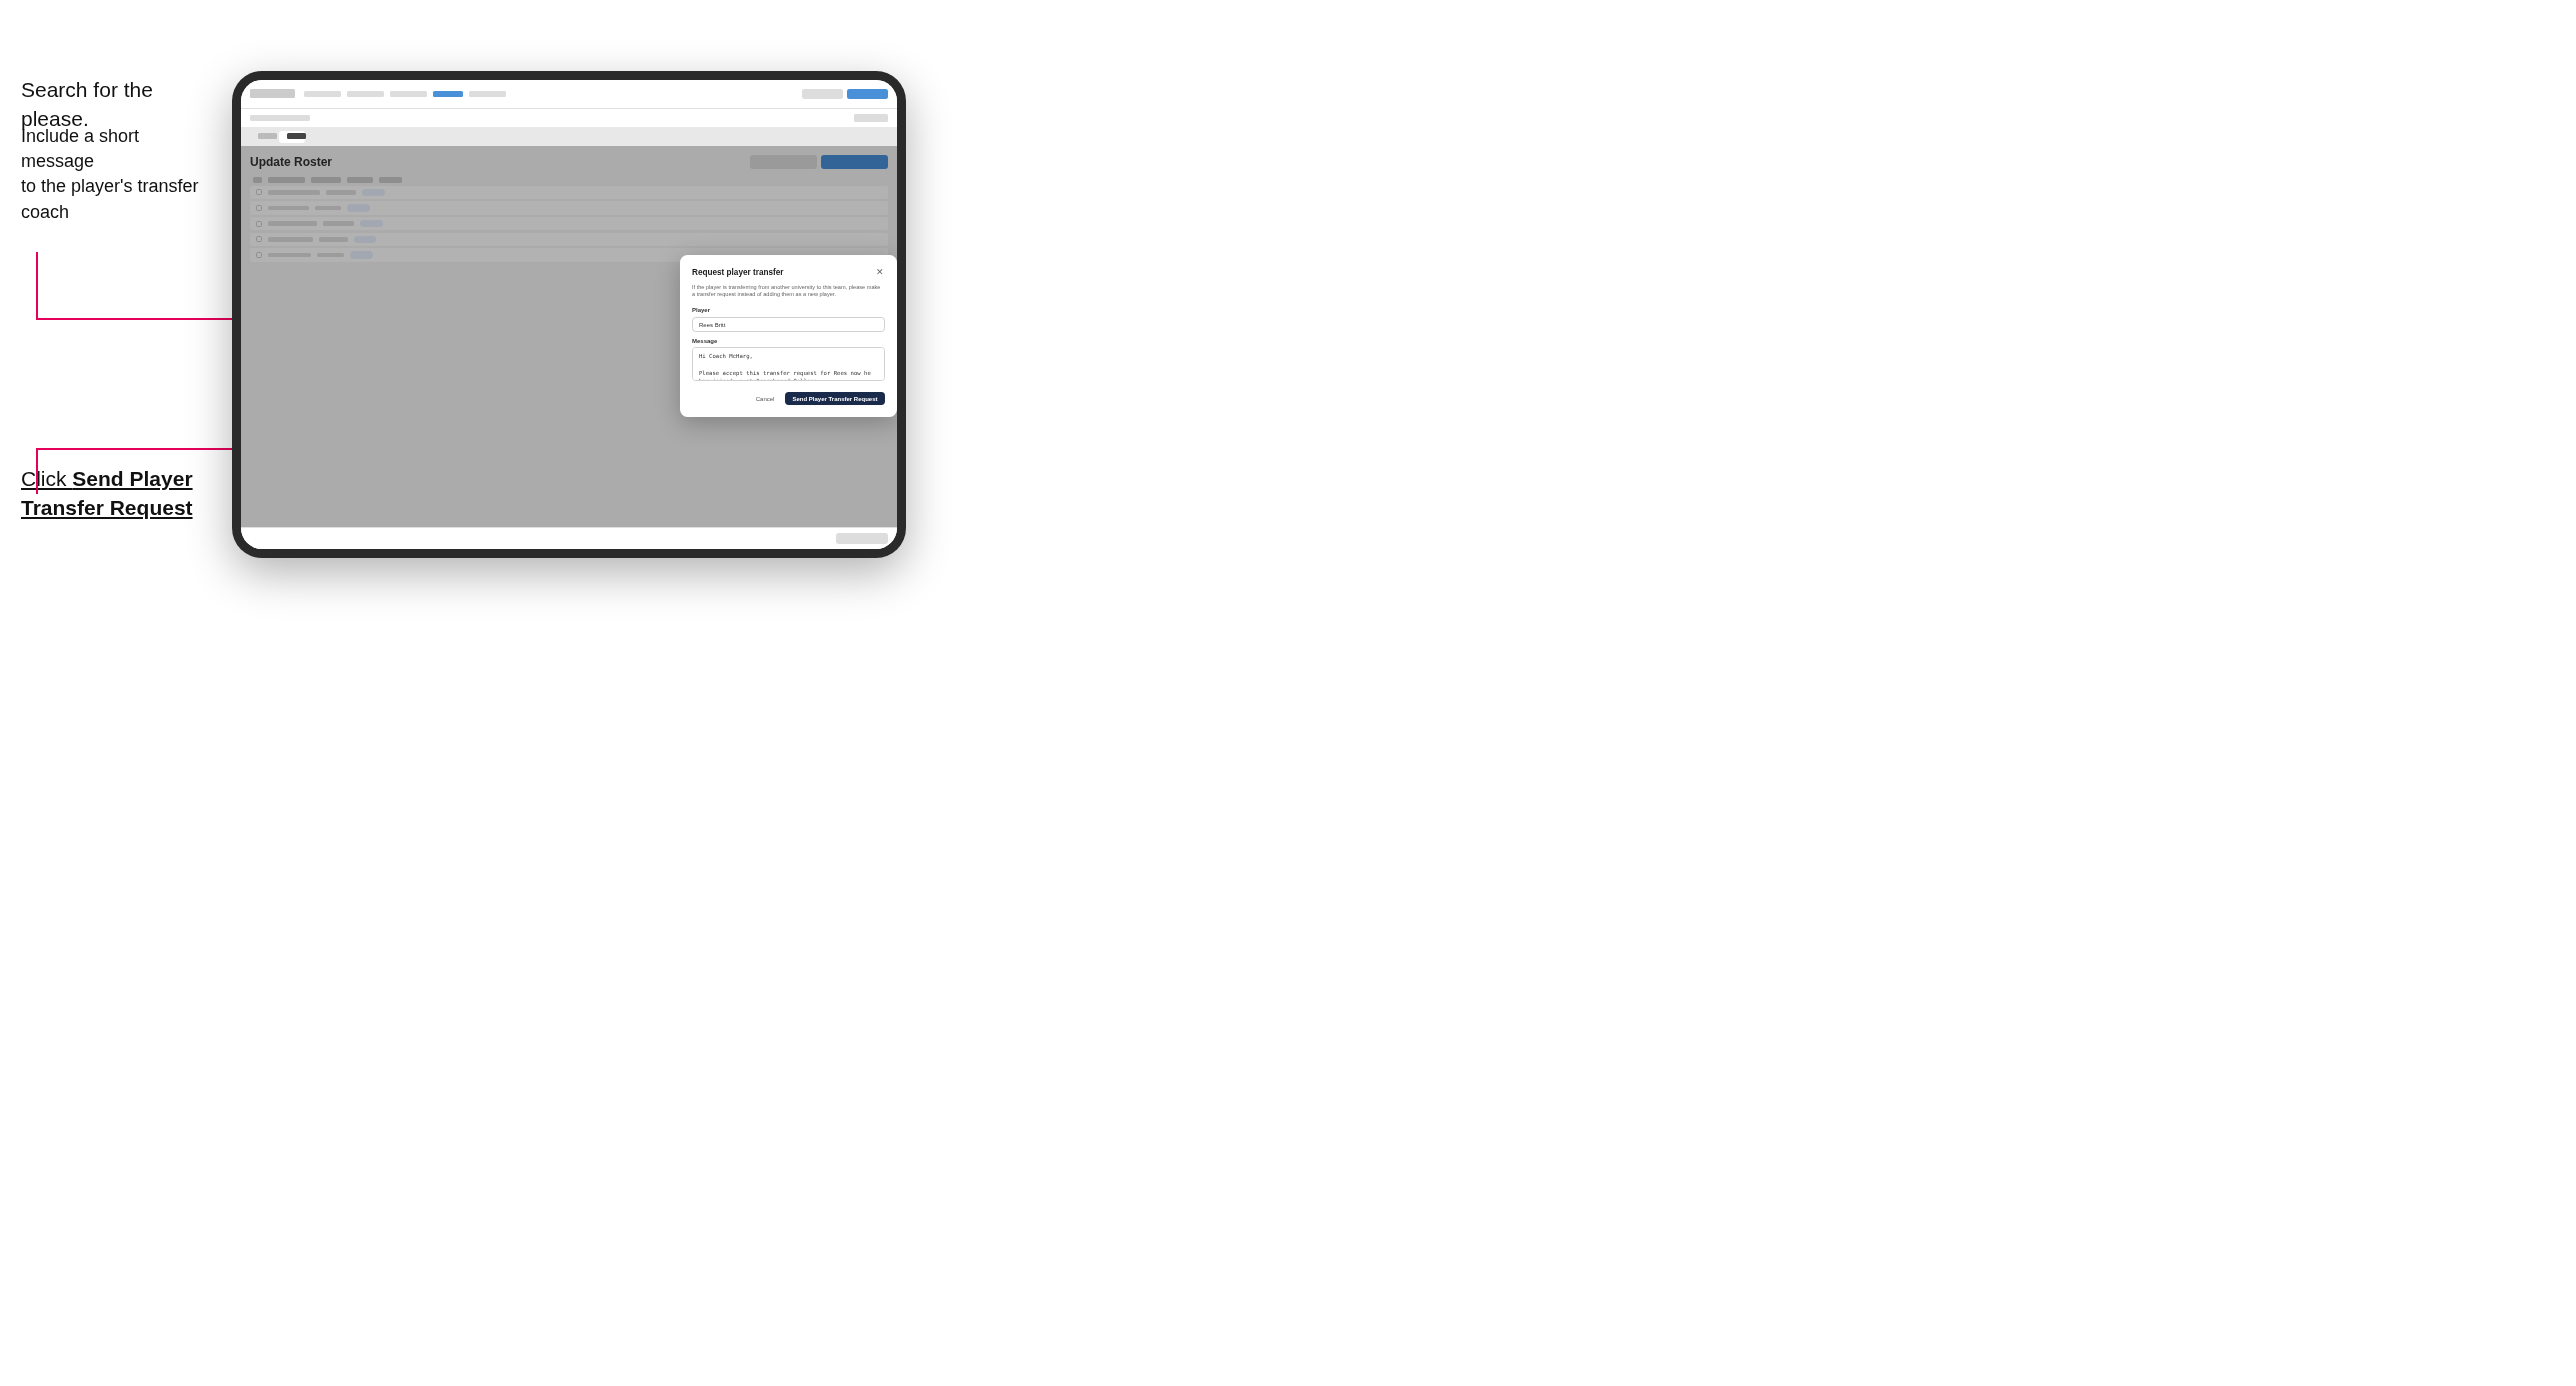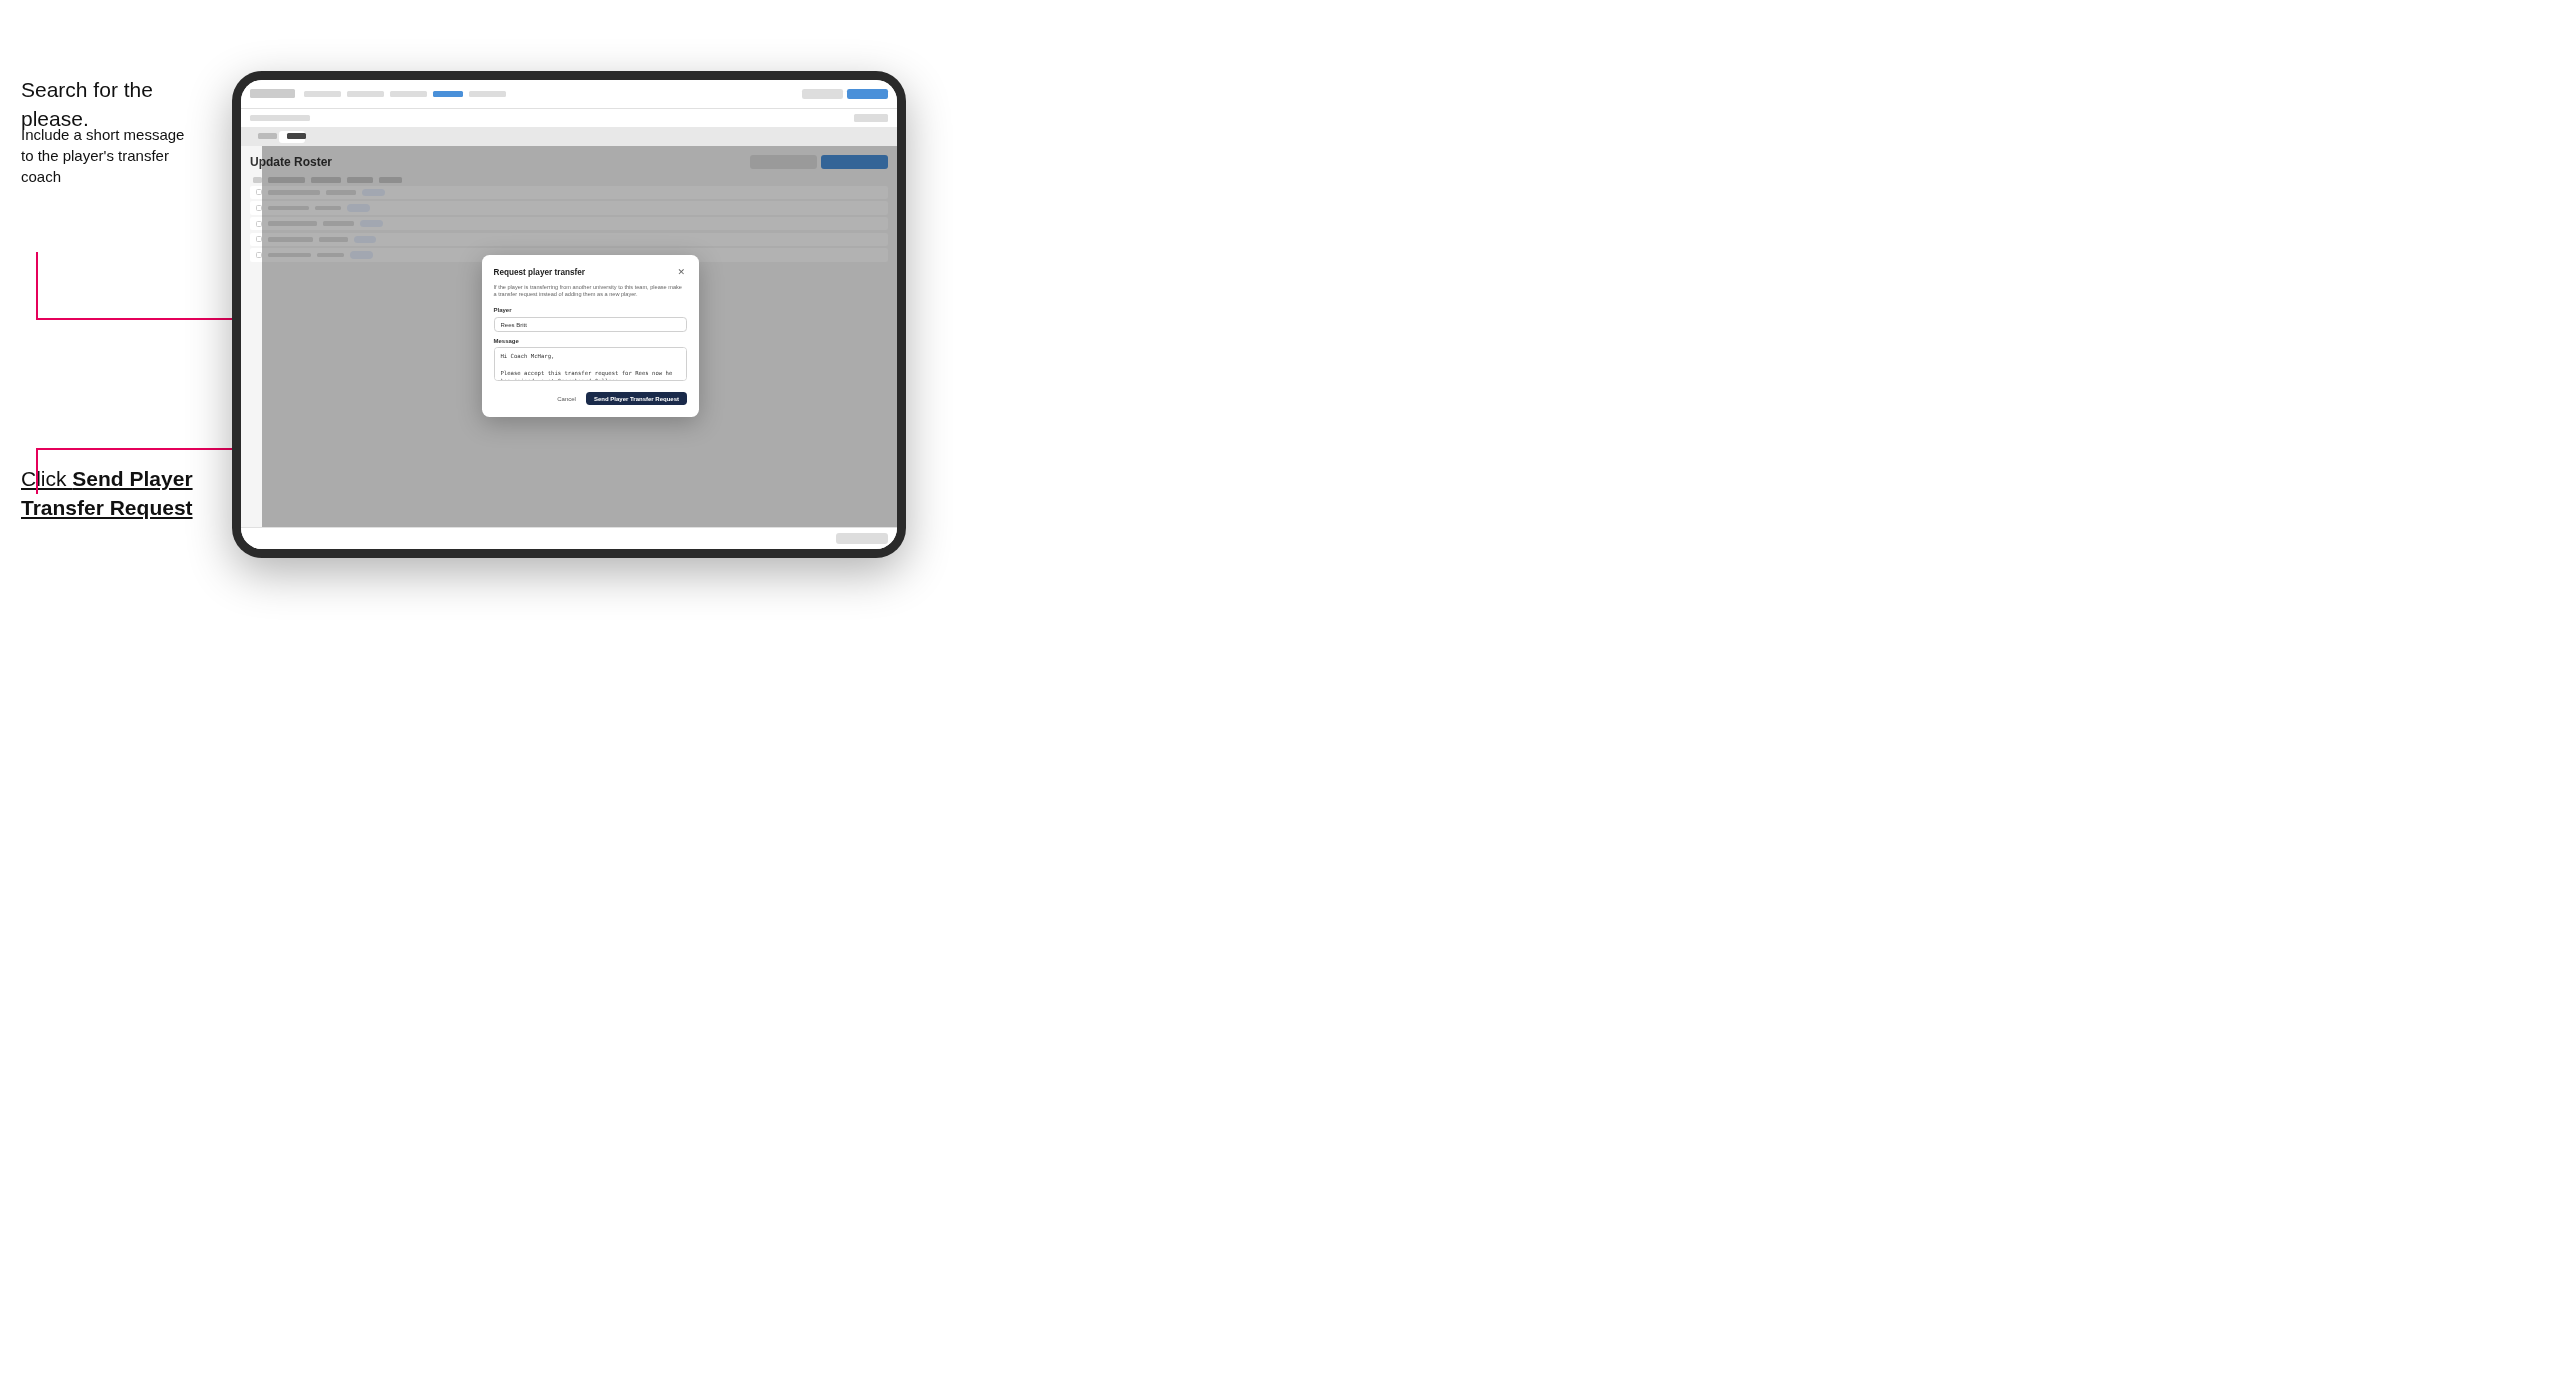--- a/index.html
+++ b/index.html
@@ -27,21 +27,21 @@
       top: 75px;
       font-size: 21px;
       color: #111;
       line-height: 1.4;
     }
 
     .annotation-text-2 {
       position: absolute;
       left: 21px;
       top: 124px;
-      font-size: 15px;
+      font-size: 18px;
       color: #111;
       line-height: 1.4;
       width: 195px;
     }
 
     .annotation-text-3 {
       position: absolute;
       left: 21px;
       top: 464px;
       font-size: 21px;
@@ -329,23 +329,22 @@
     
     .modal-overlay {
       position: absolute;
       top: 0;
       left: 0;
       width: 100%;
       height: 100%;
       background: rgba(0,0,0,0.3);
       display: flex;
       align-items: center;
-      justify-content: center;
+      justify-content: flex-end;
       z-index: 10;
-      margin-left: 21px;
     }
 
     .modal {
       background: #fff;
       border-radius: 7.5px;
       width: 217px;
       padding: 12px;
       box-shadow: 0 6px 24px rgba(0,0,0,0.25);
       position: relative;
     }

